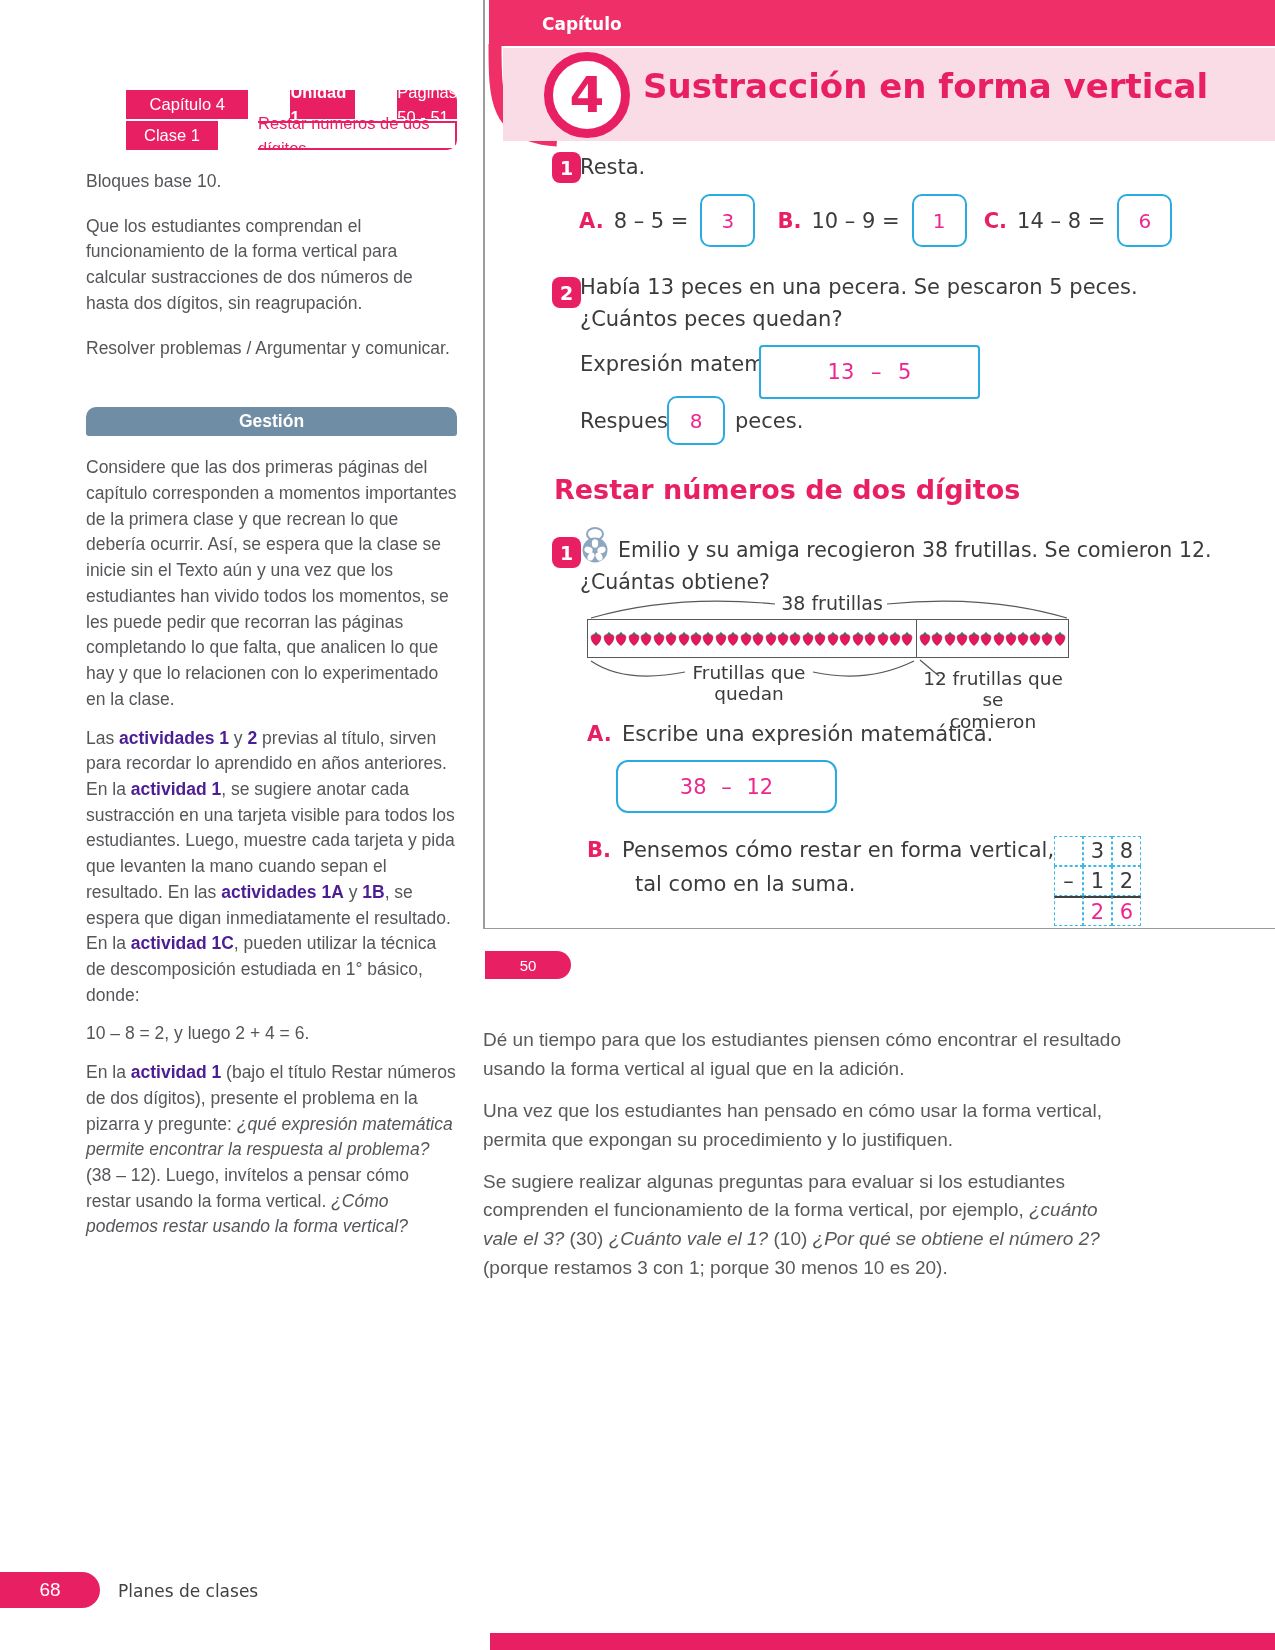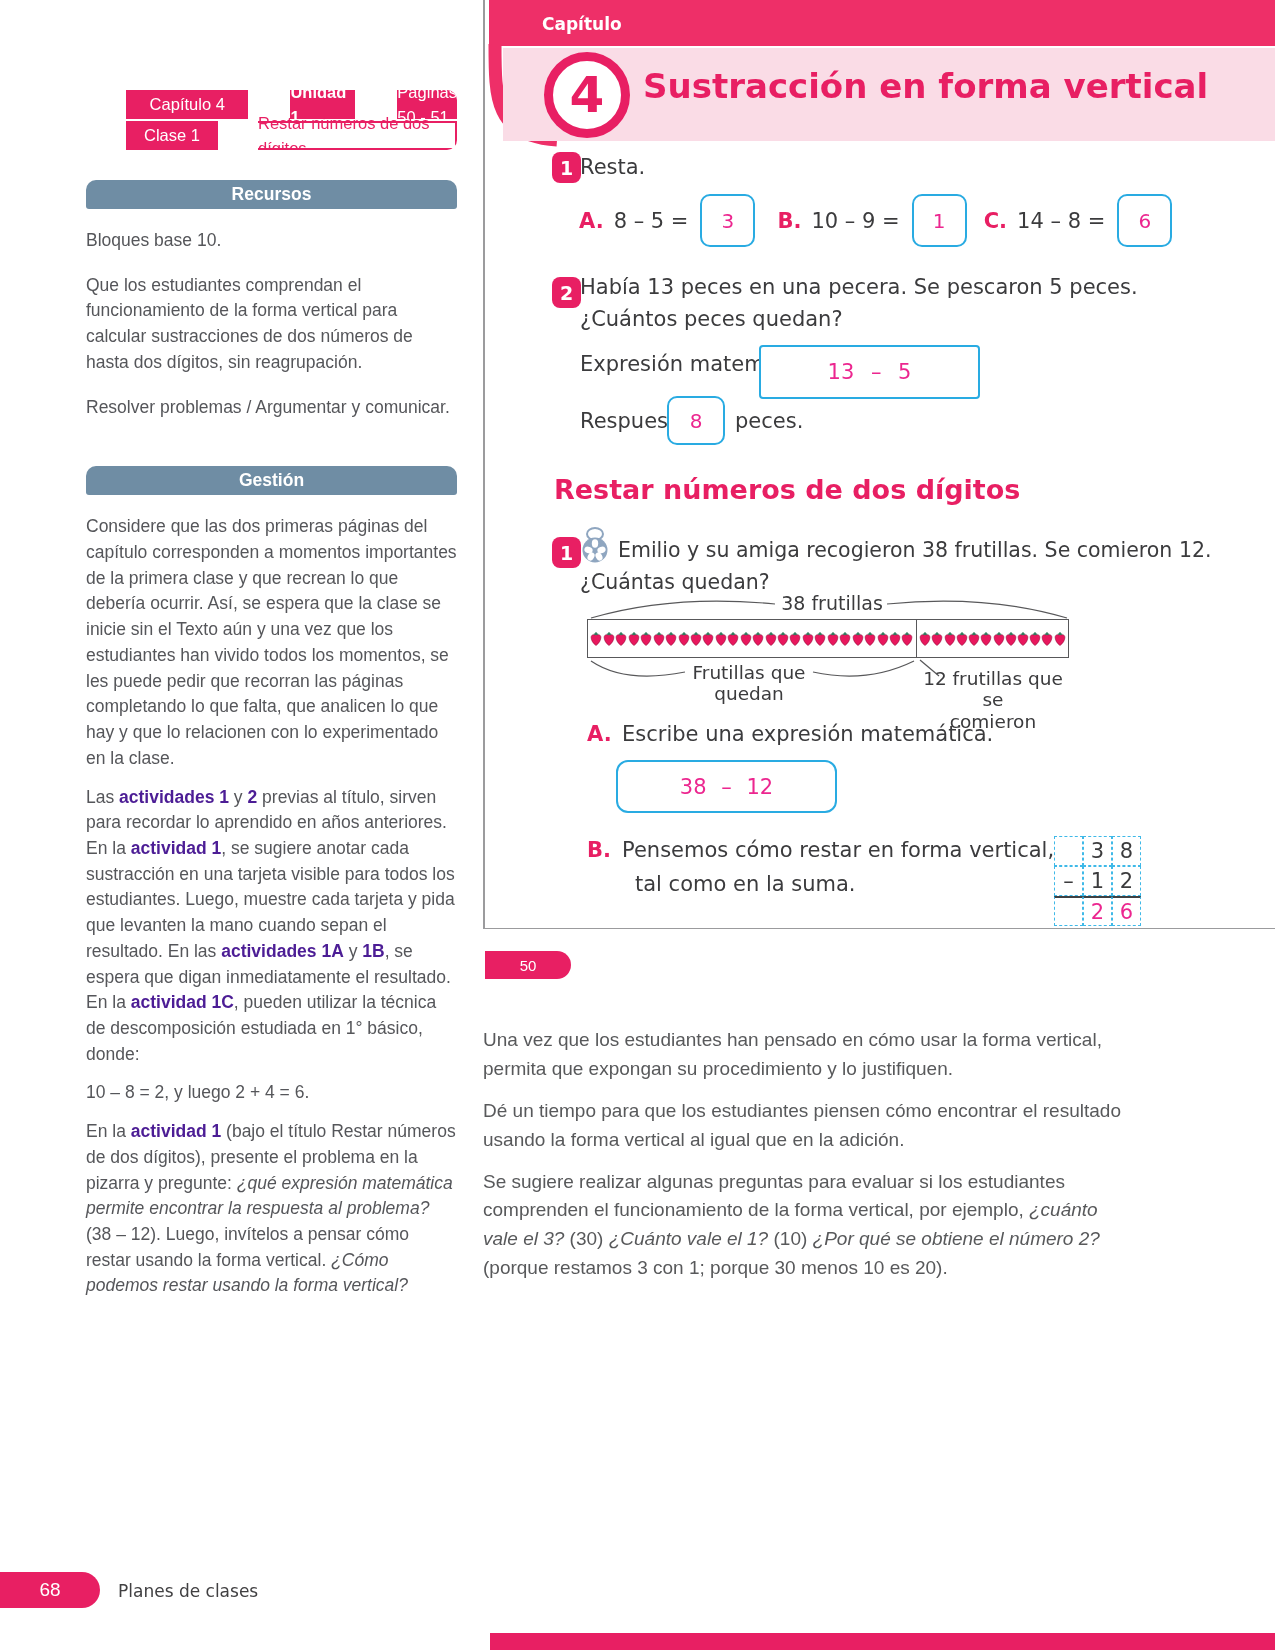--- a/index.html
+++ b/index.html
@@ -106,21 +106,20 @@
       <div class="cell pinkbg chapter">Capítulo 4</div>
       <div class="cell pinkbg unit">Unidad 1</div>
       <div class="cell pinkbg pages">Páginas 50 - 51</div>
     </div>
     <div class="tabs-row2">
       <div class="cell pinkbg class">Clase 1</div>
       <div class="cell class-title">Restar números de dos dígitos</div>
     </div>
   </div>
 
-  <div class="sec-header">Recursos</div>
   <div class="lc-body">Bloques base 10.</div>
 
   <div class="lc-body">Que los estudiantes comprendan el funcionamiento de la forma vertical para calcular sustracciones de dos números de hasta dos dígitos, sin reagrupación.</div>
 
   <div class="lc-body">Resolver problemas / Argumentar y comunicar.</div>
 
   <div class="sec-header" style="margin-top:46px">Gestión</div>
   <div class="lc-body">Considere que las dos primeras páginas del capítulo corresponden a momentos importantes de la primera clase y que recrean lo que debería ocurrir. Así, se espera que la clase se inicie sin el Texto aún y una vez que los estudiantes han vivido todos los momentos, se les puede pedir que recorran las páginas completando lo que falta, que analicen lo que hay y que lo relacionen con lo experimentado en la clase.</div>
   <div class="g-para">Las <b>actividades 1</b> y <b>2</b> previas al título, sirven para recordar lo aprendido en años anteriores. En la <b>actividad 1</b>, se sugiere anotar cada sustracción en una tarjeta visible para todos los estudiantes. Luego, muestre cada tarjeta y pida que levanten la mano cuando sepan el resultado. En las <b>actividades 1A</b> y <b>1B</b>, se espera que digan inmediatamente el resultado. En la <b>actividad 1C</b>, pueden utilizar la técnica de descomposición estudiada en 1° básico, donde:</div>
   <div class="g-para">10 – 8 = 2, y luego 2 + 4 = 6.</div>
@@ -168,21 +167,21 @@
   <svg class="group-icon" width="34" height="38" viewBox="0 0 34 38">
     <ellipse cx="17" cy="8" rx="8" ry="6" fill="#fff" stroke="#8fa6c0" stroke-width="2"></ellipse>
     <circle cx="17" cy="24" r="12.5" fill="#8fa6c0"></circle>
     <ellipse cx="17" cy="17.5" rx="3.2" ry="4.2" fill="#fff"></ellipse>
     <ellipse cx="10.5" cy="24" rx="3.2" ry="4.2" fill="#fff" transform="rotate(-70 10.5 24)"></ellipse>
     <ellipse cx="23.5" cy="24" rx="3.2" ry="4.2" fill="#fff" transform="rotate(70 23.5 24)"></ellipse>
     <ellipse cx="13" cy="30.5" rx="3.2" ry="4.2" fill="#fff" transform="rotate(-150 13 30.5)"></ellipse>
     <ellipse cx="21" cy="30.5" rx="3.2" ry="4.2" fill="#fff" transform="rotate(150 21 30.5)"></ellipse>
   </svg>
   <div class="tb-text" style="left:133px; top:538px; font-size:20.5px;">Emilio y su amiga recogieron 38 frutillas. Se comieron 12.</div>
-  <div class="tb-text" style="left:95px; top:570px; font-size:20.5px;">¿Cuántas quedan?</div>
+  <div class="tb-text" style="left:95px; top:570px; font-size:20.5px;">¿Cuántas obtiene?</div>
 
   <div class="tb-diagram">
     <svg class="diag-lines" width="490" height="122" viewBox="0 0 490 122">
       <path d="M188 12 Q 86 2 4 26" fill="none" stroke="#58585a" stroke-width="1.2"></path>
       <path d="M300 12 Q 398 2 480 26" fill="none" stroke="#58585a" stroke-width="1.2"></path>
       <path d="M98 80 Q 38 92 4 69" fill="none" stroke="#58585a" stroke-width="1.2"></path>
       <path d="M226 80 Q 280 92 327 69" fill="none" stroke="#58585a" stroke-width="1.2"></path>
       <path d="M352 84 L 333 68" fill="none" stroke="#58585a" stroke-width="1.2"></path>
     </svg>
     <div class="diag-label">38 frutillas</div>
@@ -409,20 +408,20 @@
     <div class="gcell">2</div>
     <div class="gcell resline"></div>
     <div class="gcell resline pink">2</div>
     <div class="gcell resline pink">6</div>
   </div>
 
   <div class="tb-pagetab">50</div>
 </div>
 
 <div class="guide-bottom">
+  <p>Dé un tiempo para que los estudiantes piensen cómo encontrar el resultado usando la forma vertical al igual que en la adición.</p>
   <p>Una vez que los estudiantes han pensado en cómo usar la forma vertical, permita que expongan su procedimiento y lo justifiquen.</p>
-  <p>Dé un tiempo para que los estudiantes piensen cómo encontrar el resultado usando la forma vertical al igual que en la adición.</p>
   <p>Se sugiere realizar algunas preguntas para evaluar si los estudiantes comprenden el funcionamiento de la forma vertical, por ejemplo, <i>¿cuánto vale el 3?</i> (30) <i>¿Cuánto vale el 1?</i> (10) <i>¿Por qué se obtiene el número 2?</i> (porque restamos 3 con 1; porque 30 menos 10 es 20).</p>
 </div>
 
 <div class="footer-tab">68</div>
 <div class="footer-label">Planes de clases</div>
 <div class="bottom-strip"></div>
 
 </body></html>

